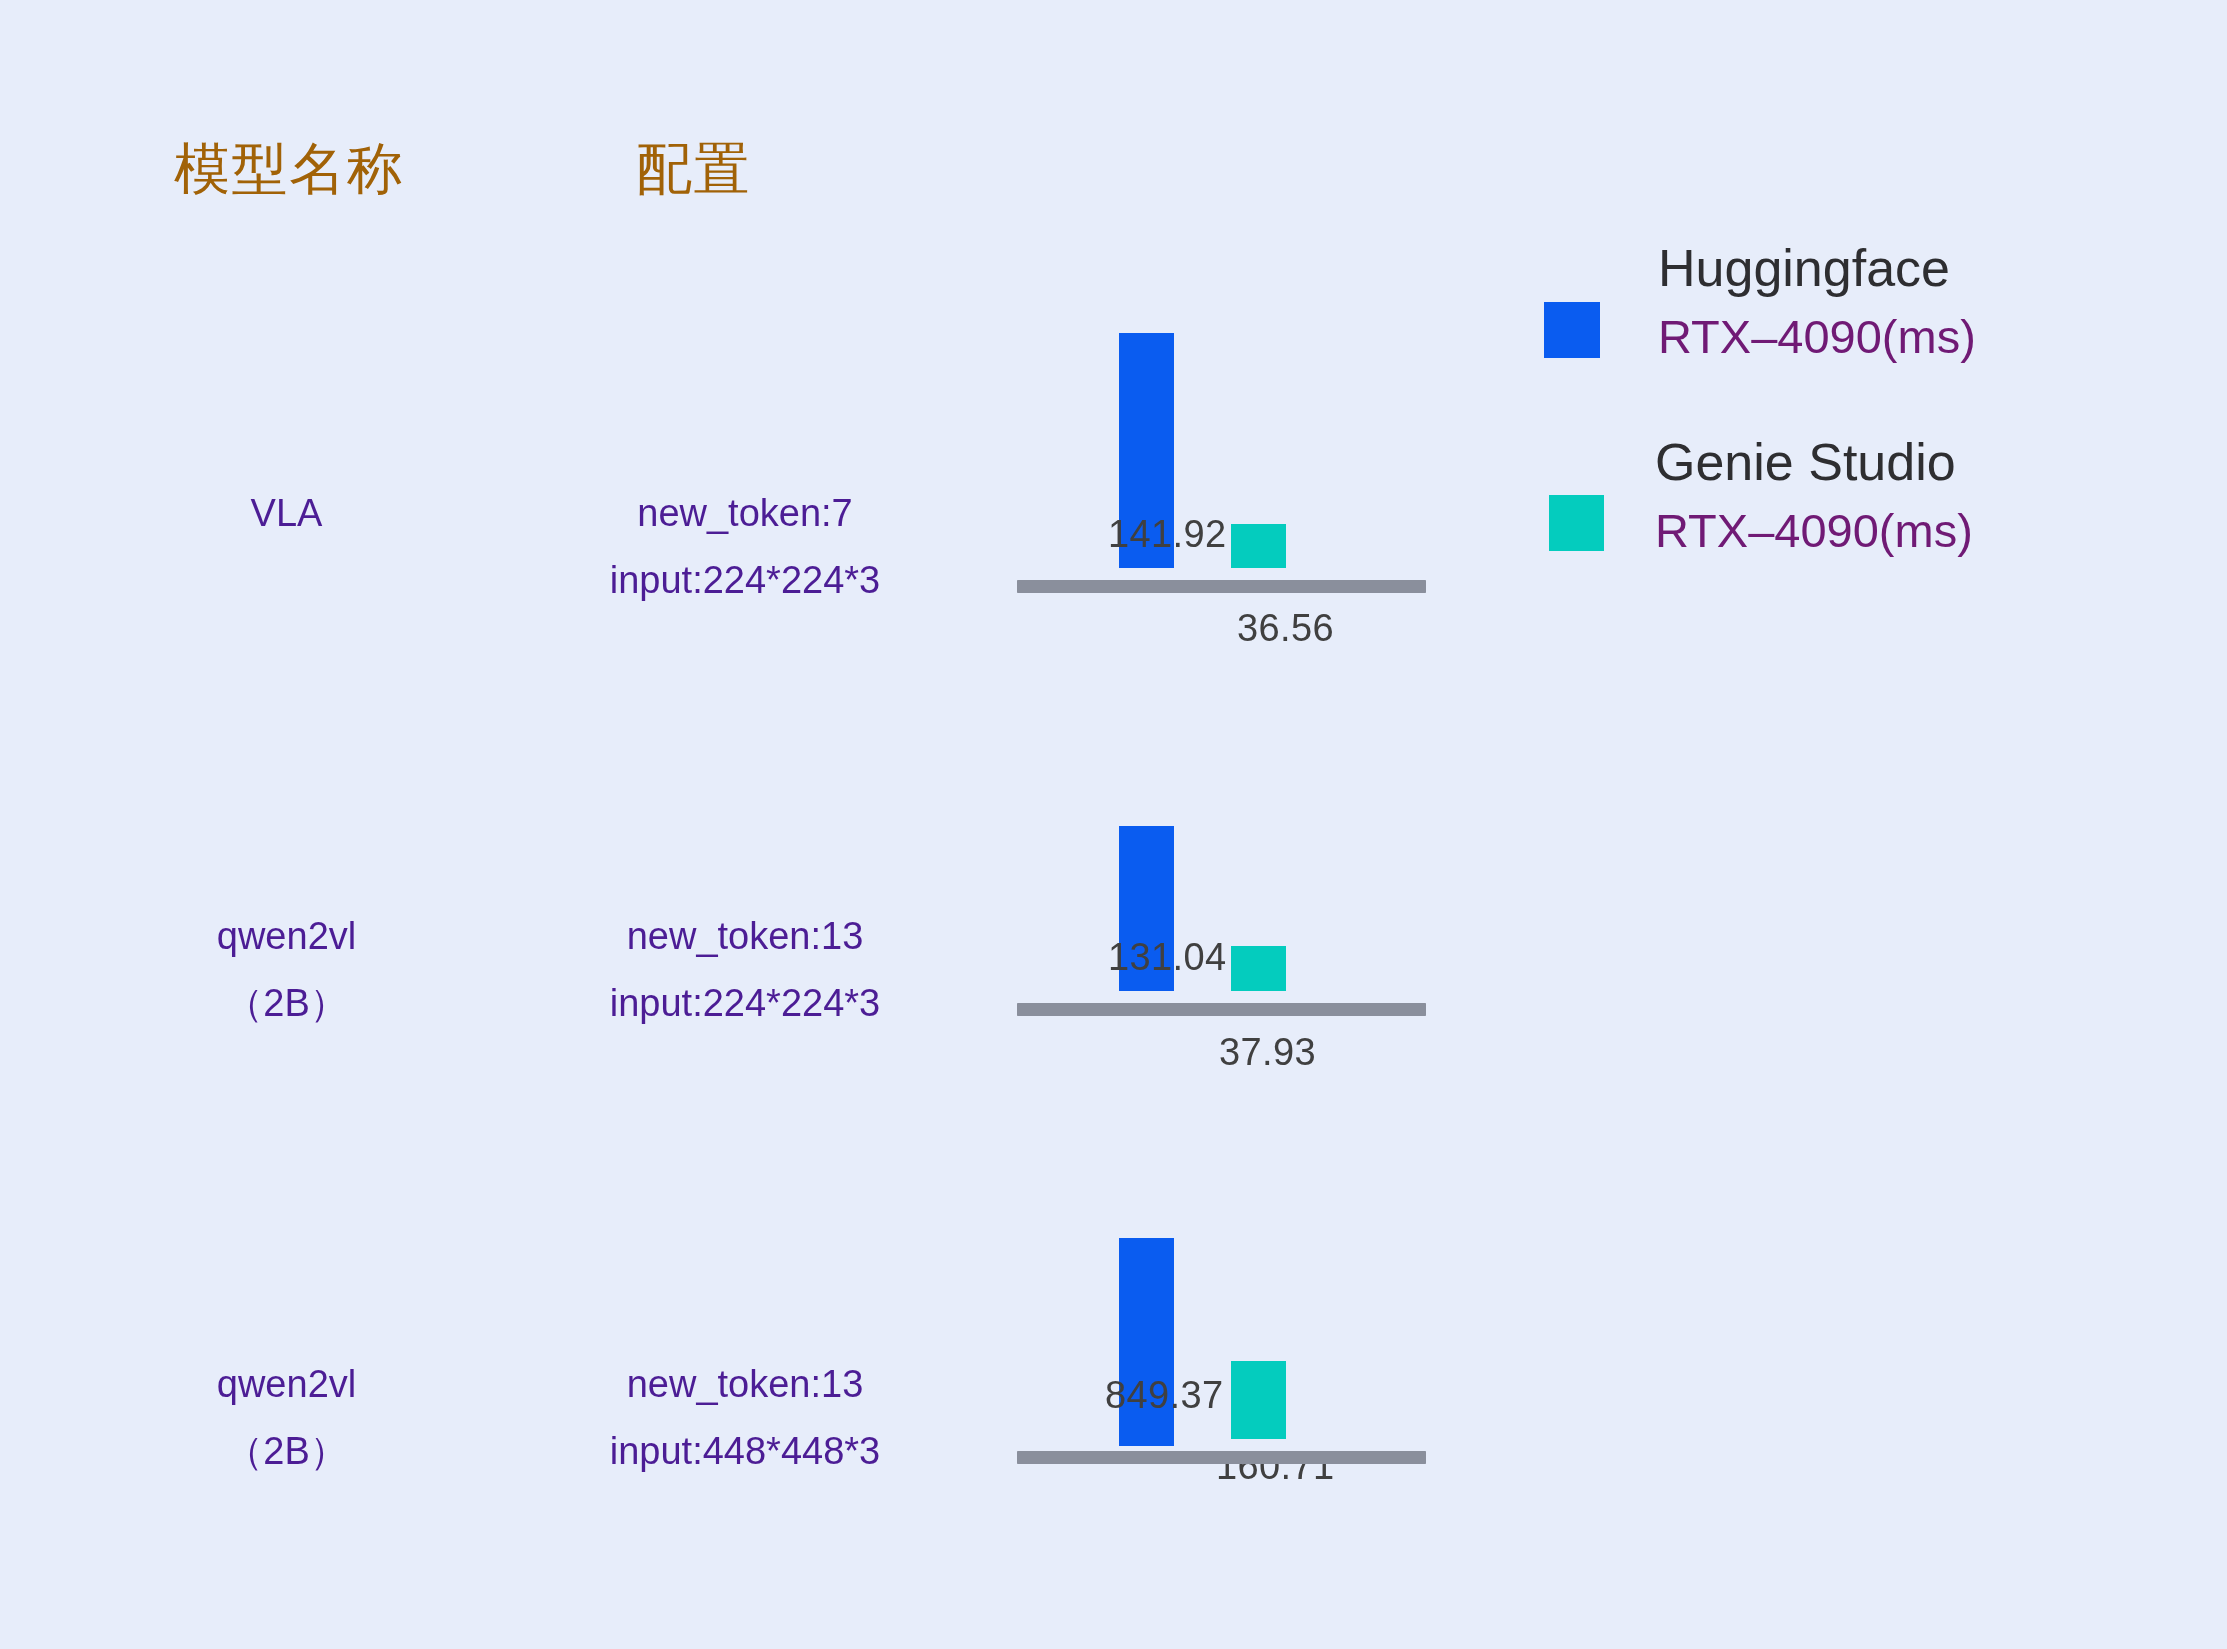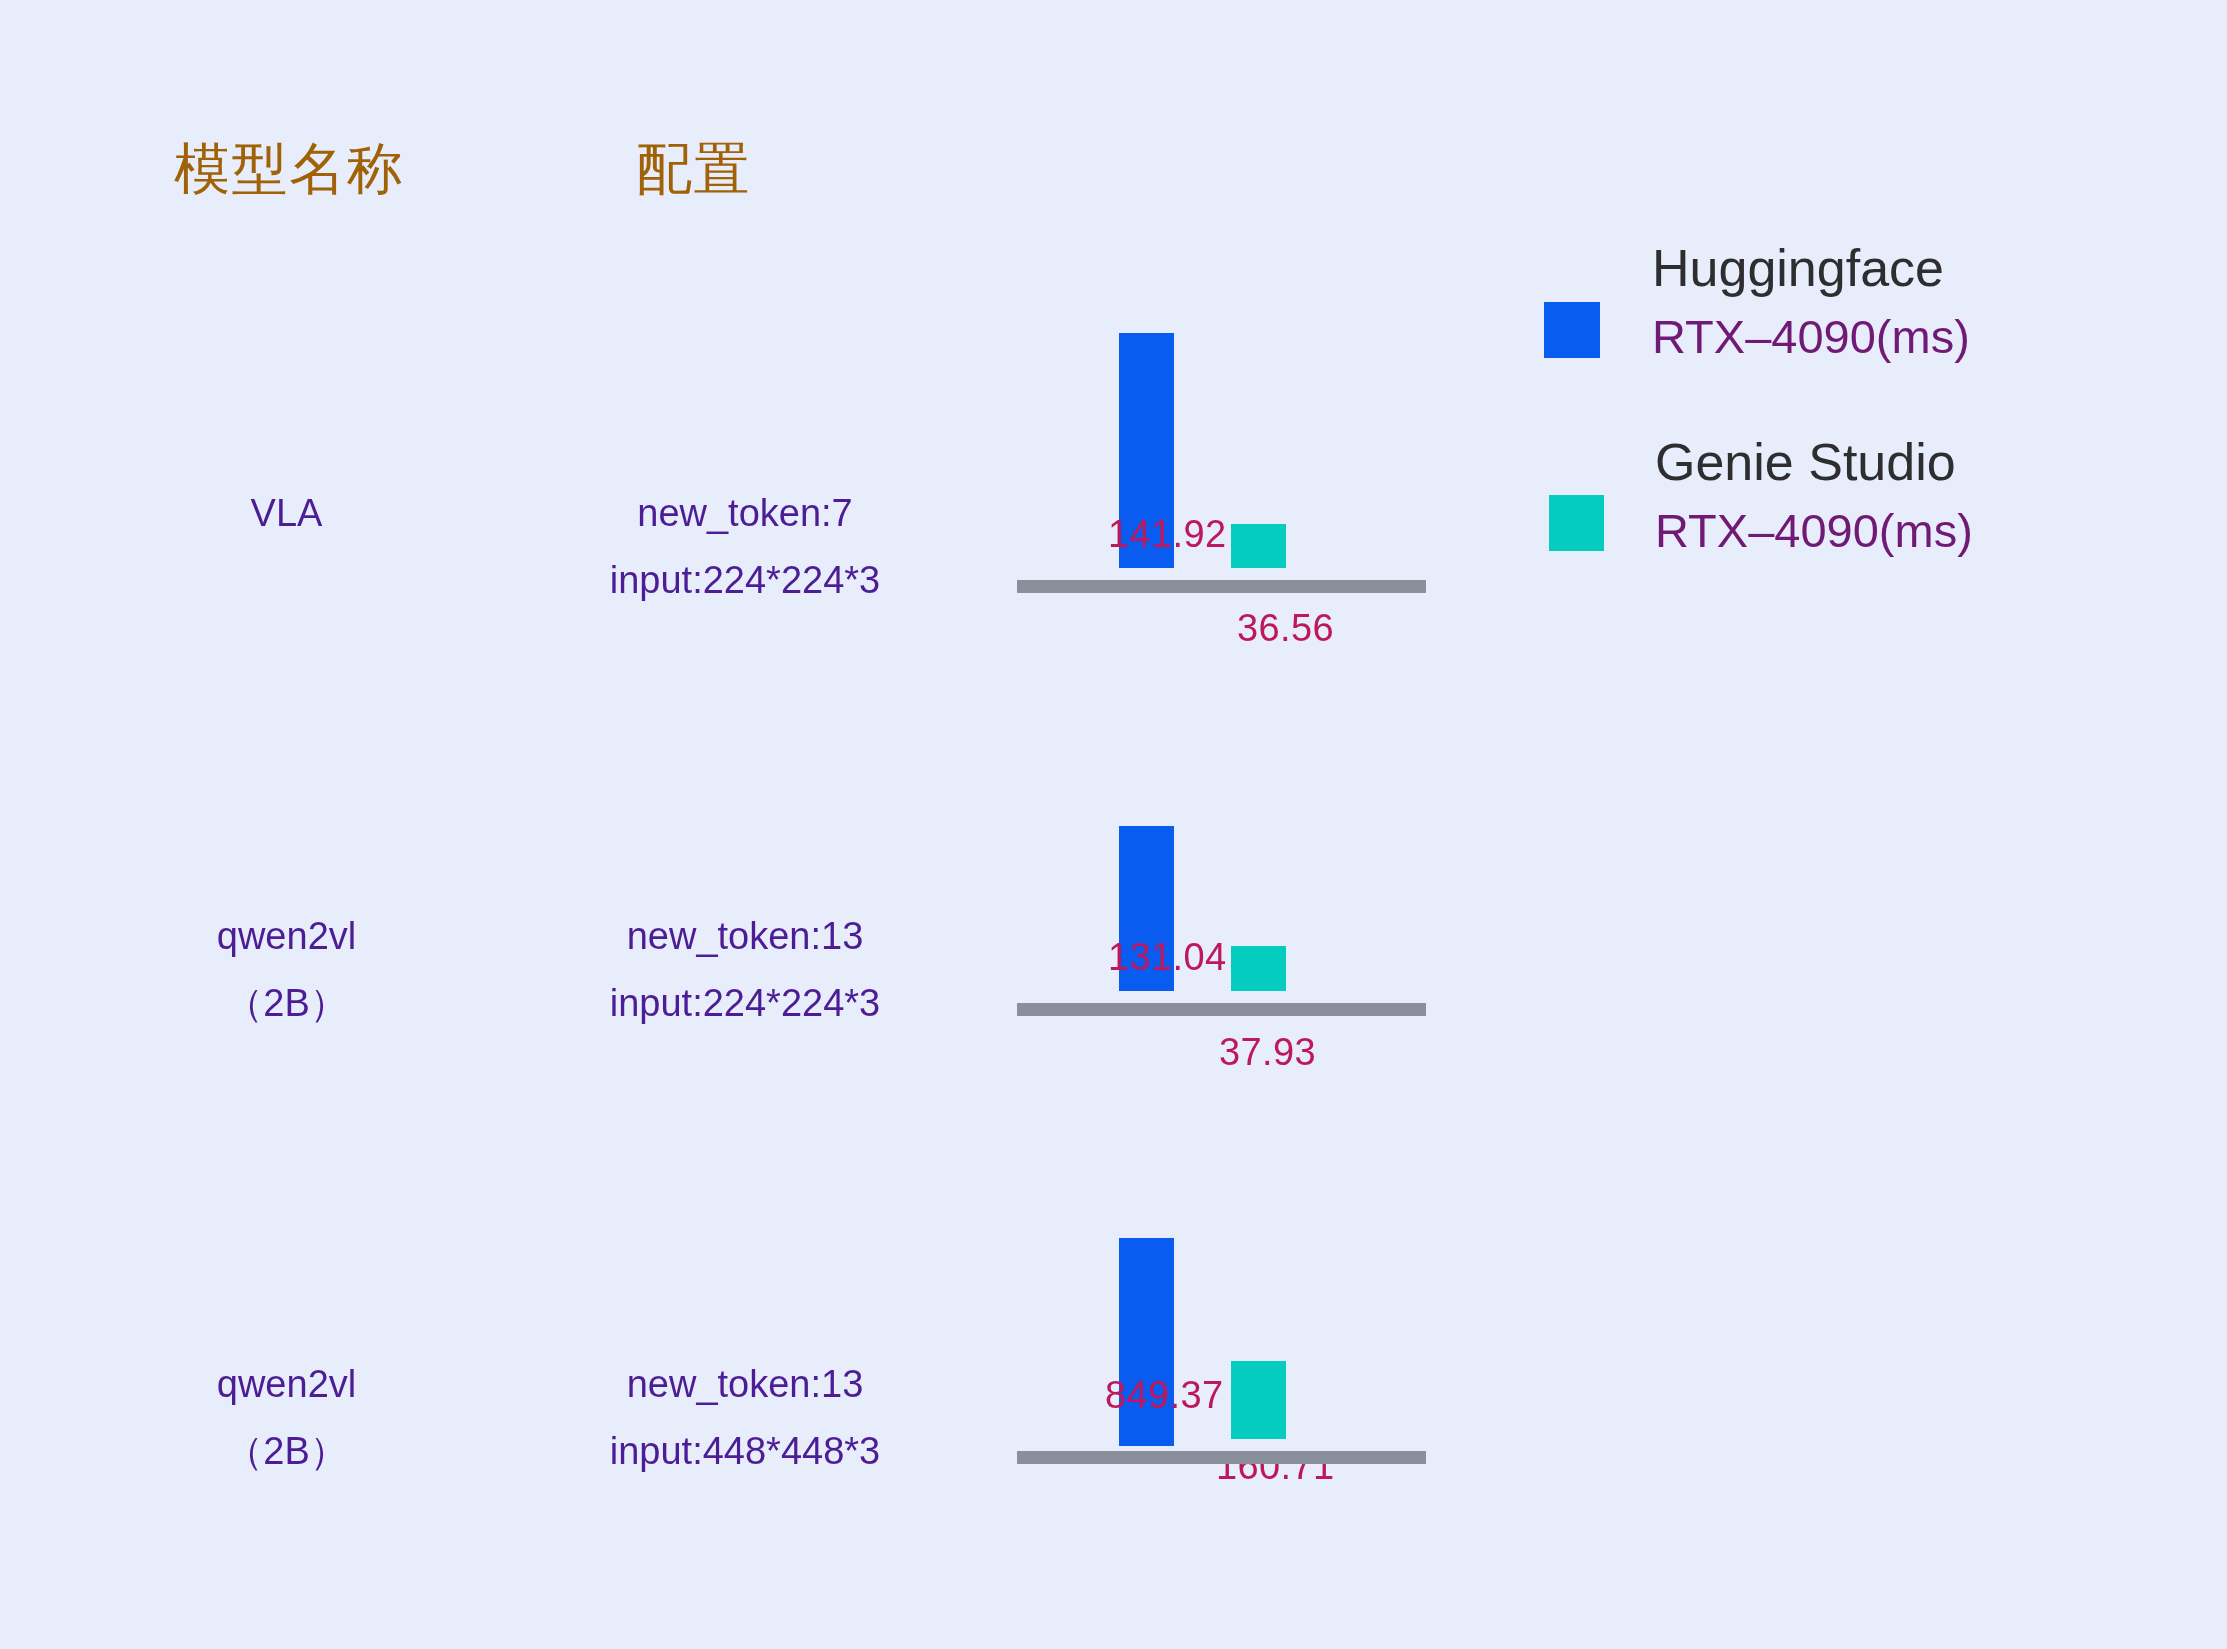--- a/index.html
+++ b/index.html
@@ -76,21 +76,21 @@
   .bar {
     position: absolute;
     bottom: 0;
     width: 55px;
   }
   .bar-hf { left: 102px; background: #0a5cf0; }
   .bar-gs { left: 214px; background: #04ccbe; }
 
   .bar-value {
     position: absolute;
-    color: #be185d;
+    color: #404040;
     font-size: 38px;
     white-space: nowrap;
     letter-spacing: 0.4px;
   }
 
   
   .legend {
     position: absolute;
     left: 1536px;
     top: 235px;
@@ -107,21 +107,21 @@
     position: absolute;
     left: 7.8px;
     width: 56px;
     height: 56px;
   }
   .legend-swatch-1 { top: 67px; background: #0a5cf0; }
   .legend-swatch-2 { top: 66px; left: 12.5px; height: 56px; width: 55px; background: #04ccbe; }
 
   .legend-text {
     position: absolute;
-    left: 116px;
+    left: 122px;
     width: 423px;
   }
   .legend-name {
     display: block;
     color: #2e2e31;
     font-size: 52px;
     line-height: 67px;
     white-space: nowrap;
   }
   .legend-sub {

